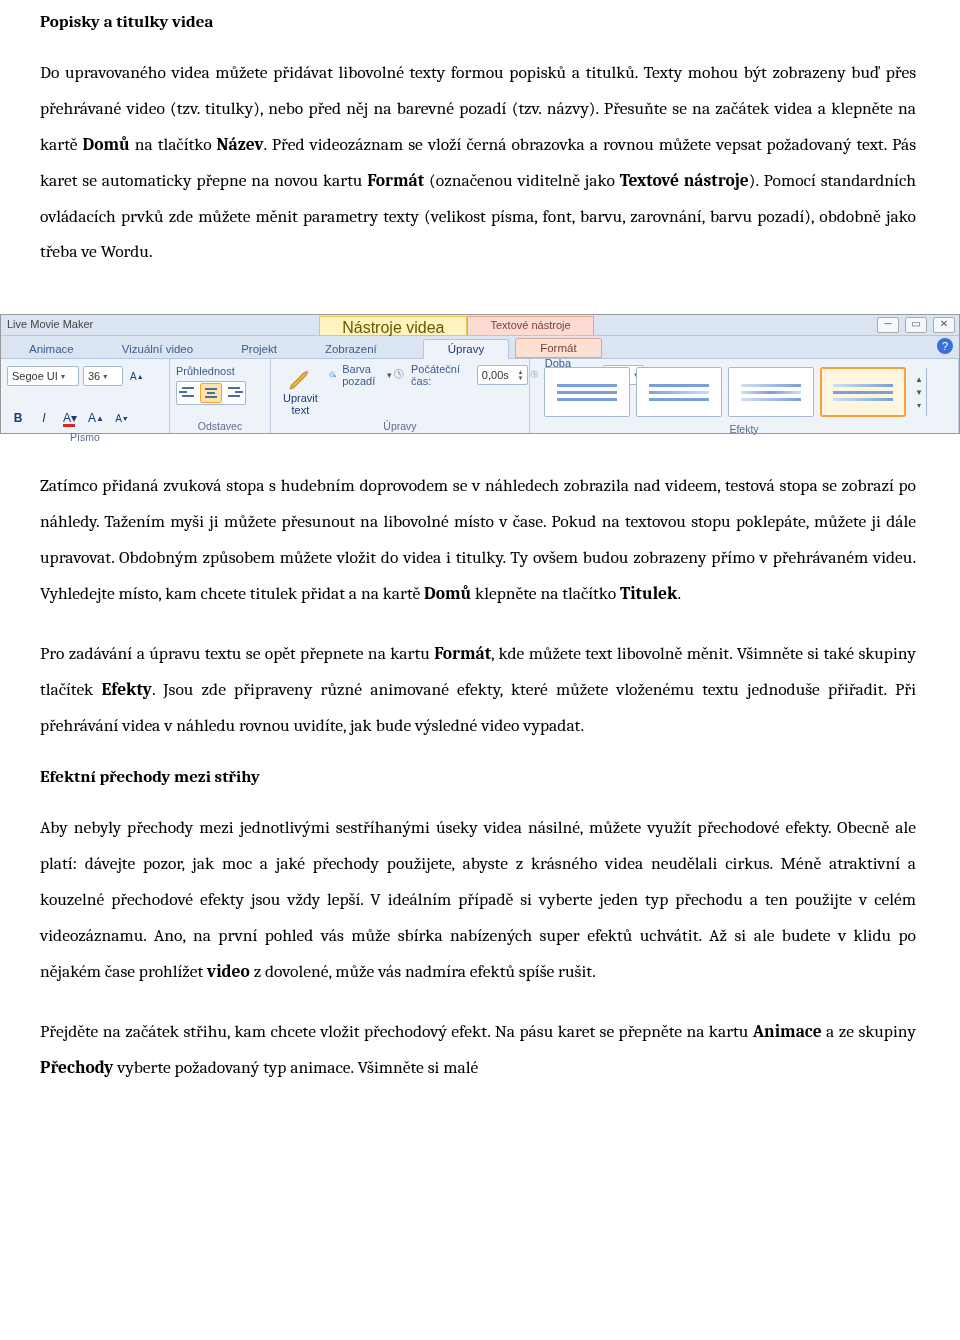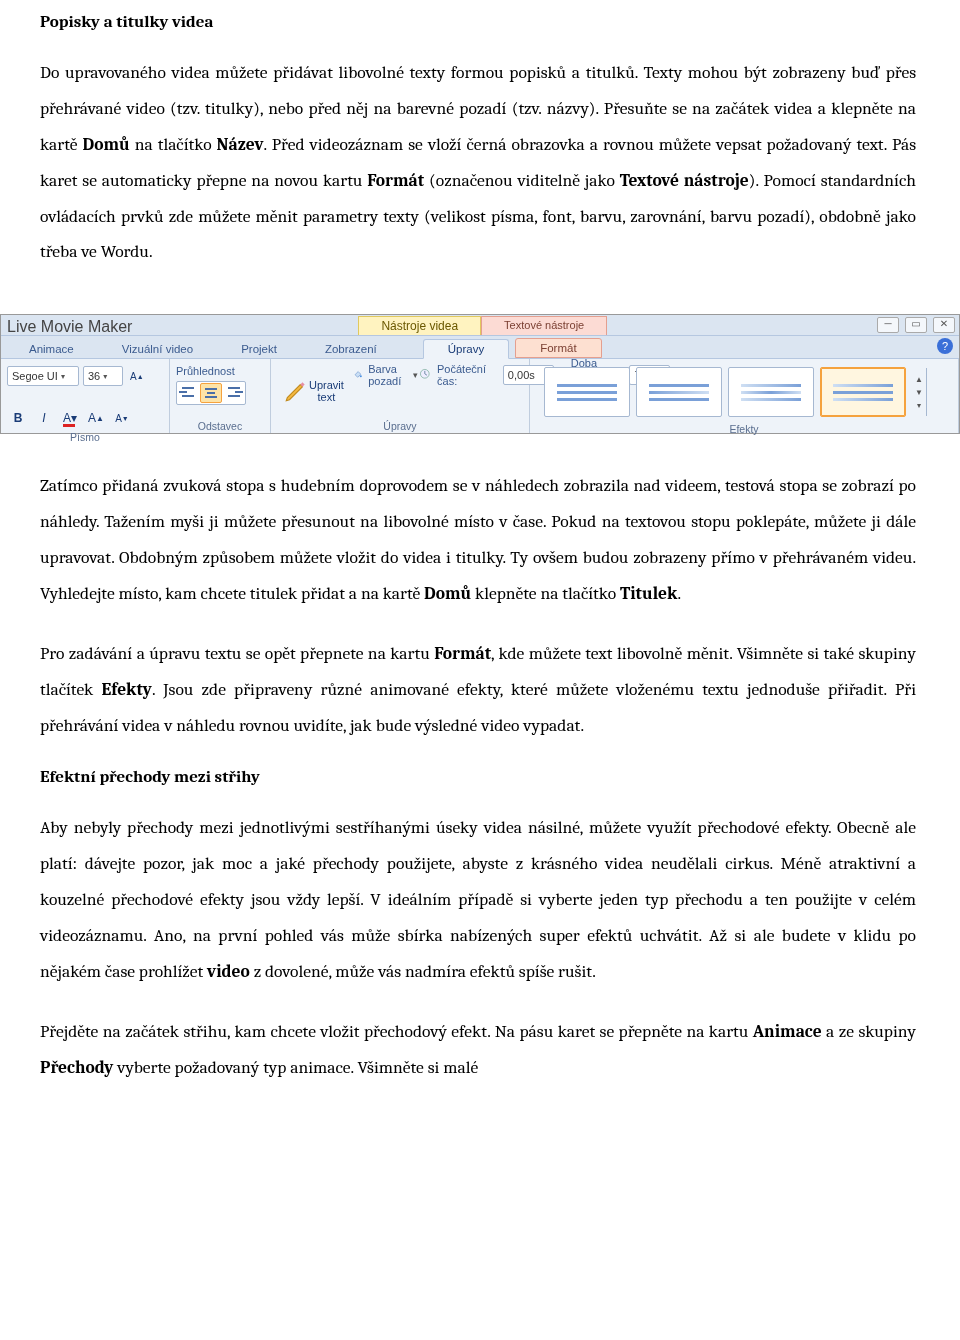--- a/index.html
+++ b/index.html
@@ -40,29 +40,29 @@
   .title-line {
     background: #dbe5f1;
     border-bottom: 1px solid #b5c7e0;
     display: flex;
     align-items: stretch;
     height: 20px;
   }
   .title-left {
     padding: 3px 6px;
     color: #444;
-    font-size: 16px;
+    font-size: 11px;
     flex: 0 0 auto;
   }
   .contextual-tab {
     background: #fff3c0;
     border: 1px solid #e1c95e;
     border-bottom: none;
     padding: 2px 22px;
-    font-size: 12px;
+    font-size: 16px;
     color: #6b5800;
     margin-top: 1px;
   }
   .contextual-tab2 {
     background: #fcdbd4;
     border: 1px solid #e49f8f;
     border-bottom: none;
     padding: 2px 22px;
     font-size: 11px;
     color: #7a3f32;
@@ -146,21 +146,21 @@
   .combo .arr { font-size:8px; color:#555; padding-left:3px;}
   .btn-icon {
     width:20px; height:20px;
     border:1px solid transparent;
     display:inline-flex; align-items:center; justify-content:center;
     font-size:12px; color:#1a3c77;
     border-radius:2px;
   }
   .row { display:flex; gap:4px; align-items:center;}
   .big-btn {
-    display:flex; align-items:center; justify-content:center;
+    display:flex; flex-direction:column; align-items:center; justify-content:center;
     padding:2px 6px;
     font-size:11px; color:#1a3c77;
   }
   .big-btn .ico {
     width:26px; height:26px;
     display:flex; align-items:center; justify-content:center;
   }
   .field-row { display:flex; align-items:center; gap:6px; height:20px;}
   .field-row .lbl { font-size:11px; color:#3b5b8f; }
   .spin-input {

